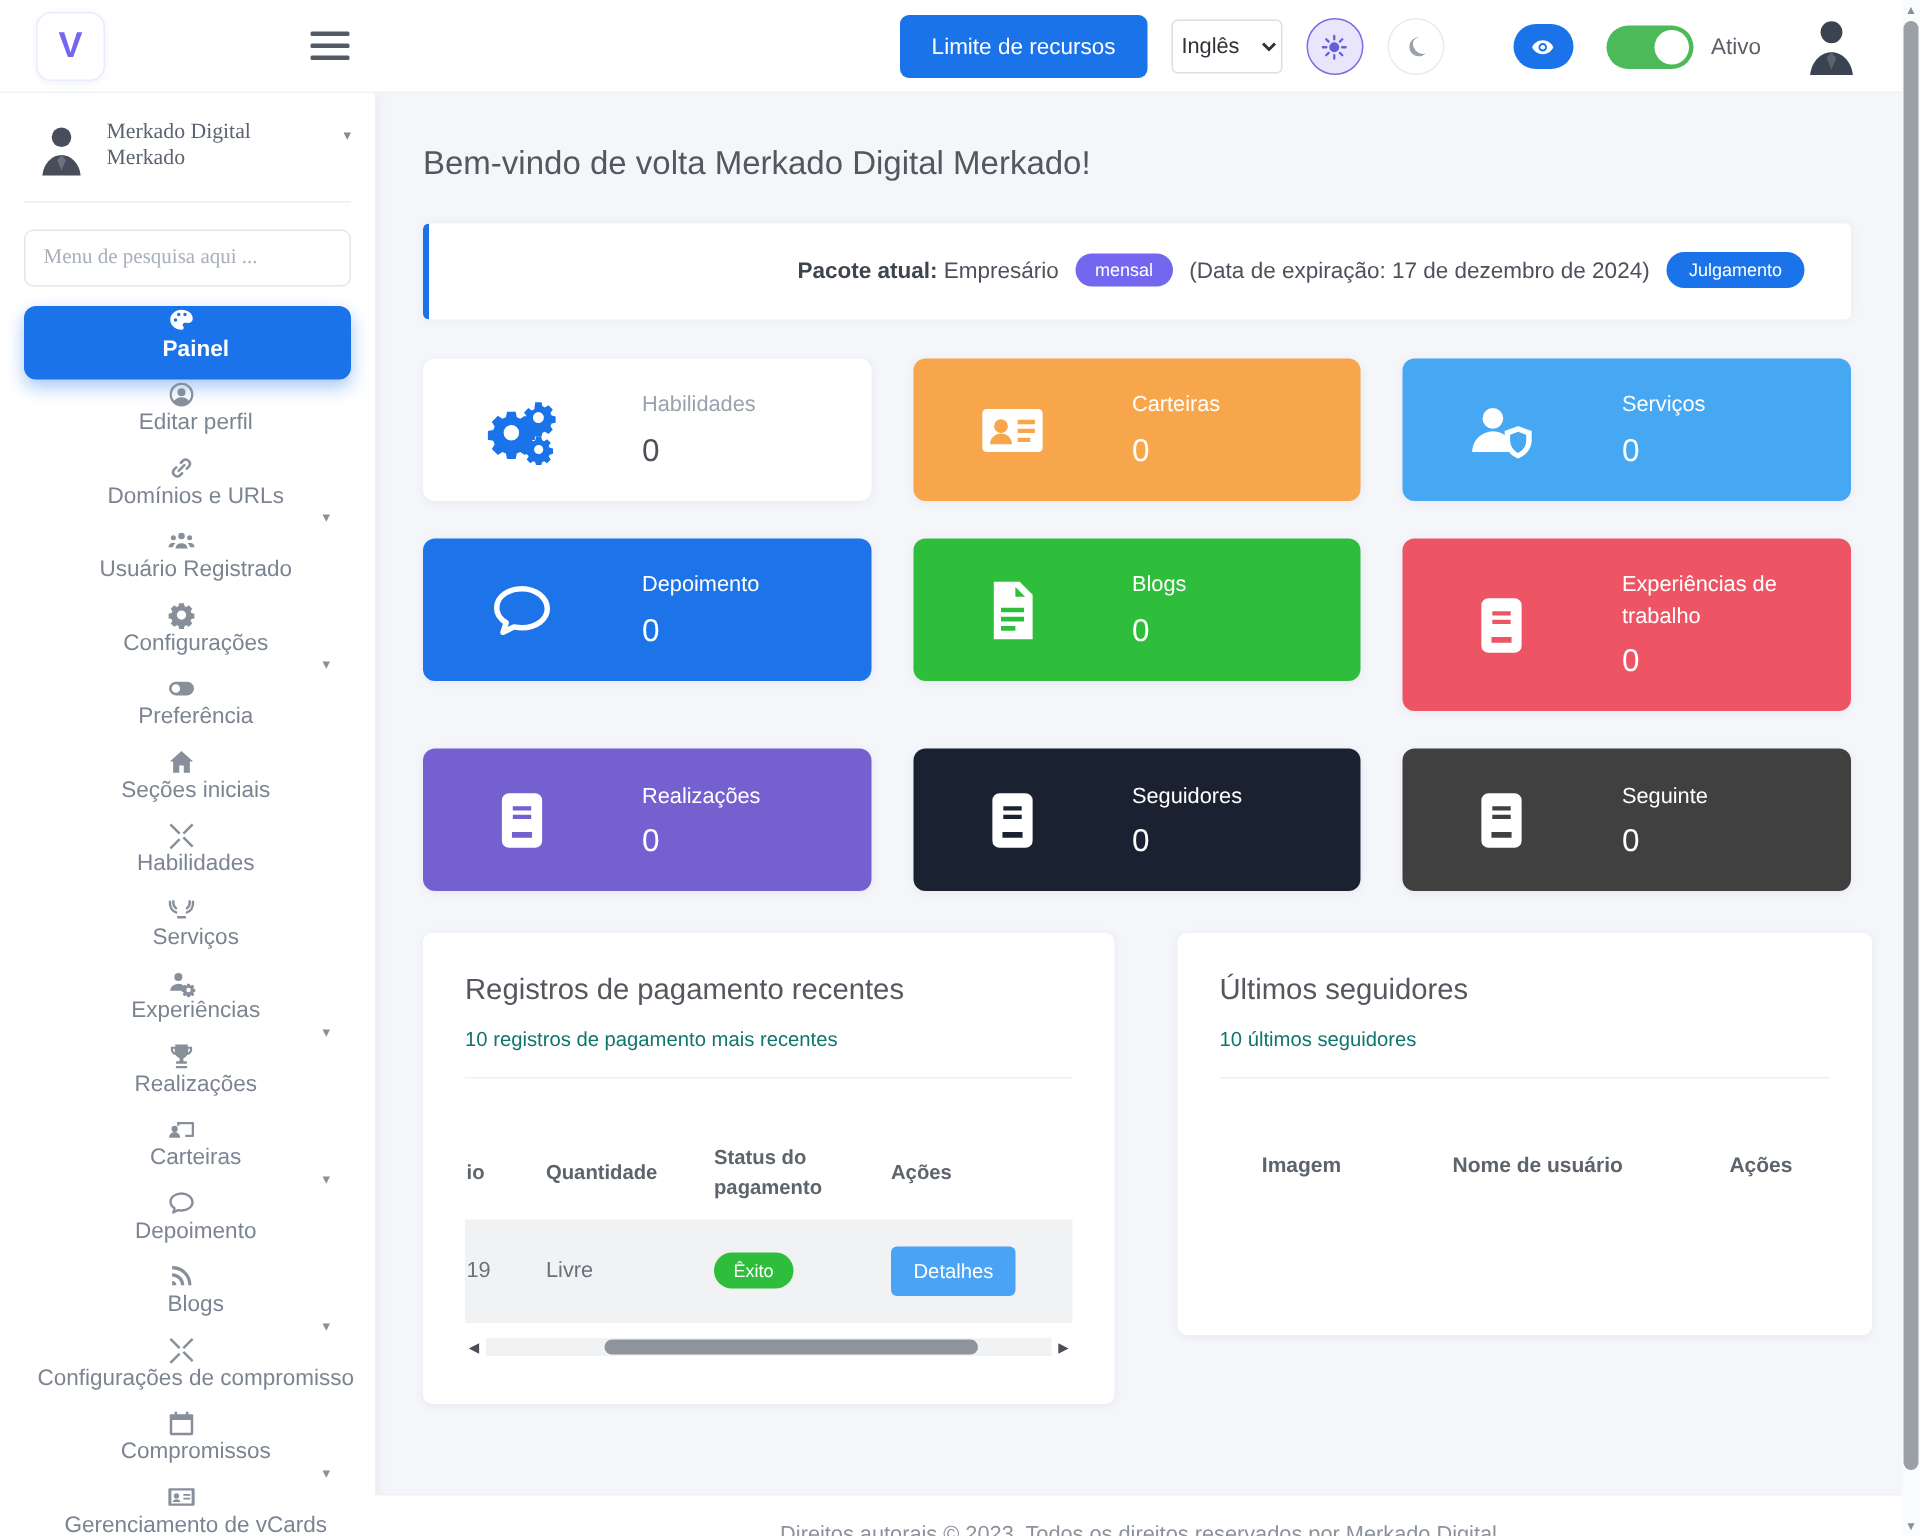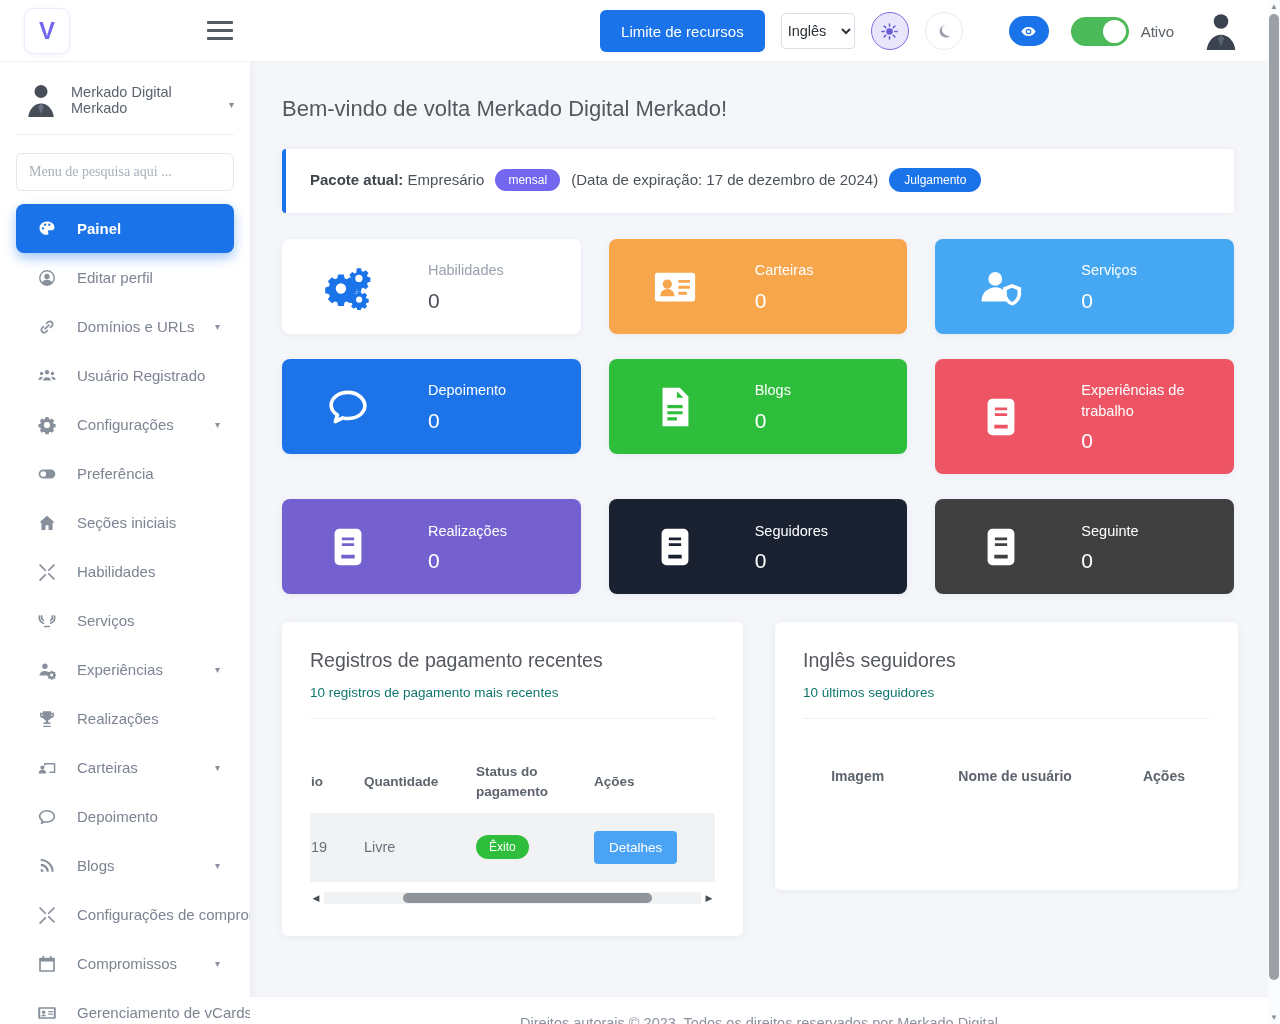--- a/index.html
+++ b/index.html
@@ -49,69 +49,69 @@
   .toggle { margin-left:22px; width:58px; height:29px; border-radius:15px; background:#4cba58; position:relative; cursor:pointer; }
   .toggle .knob { position:absolute; right:3px; top:3px; width:23px; height:23px; border-radius:50%; background:#fff; }
   .toggle-label { margin-left:12px; font-size:15px; color:#5a6168; }
   .header-avatar { margin-left:28px; width:38px; height:44px; color:#3c4350; }
 
   
   .sidebar {
     position:absolute; top:62px; left:0; width:250px; height:962px; background:#fff;
     box-shadow:1px 0 8px rgba(20,30,60,.06); padding:18px 16px 0 16px; overflow:hidden; z-index:10;
   }
-  .profile-row { display:flex; align-items:center; gap:13px; padding:0 0 14px 8px; border-bottom:1px solid #eceef2; }
+  .profile-row { display:flex; gap:13px; padding:0 0 14px 8px; border-bottom:1px solid #eceef2;font-family:Liberation Serif, serif; }
   .profile-avatar { width:34px; height:40px; color:#474e5a; flex:none; }
   .profile-name { font-size:14.5px; color:#5b6370; }
   .profile-caret { font-size:10px; color:#848b97; margin-left:-2px; position:relative; top:4px; }
   .search-input {
     margin-top:18px; width:100%; height:38px; border:1px solid #e2e7ee; border-radius:6px;
     padding:0 12px; font-size:14px; font-family:Liberation Serif, serif; color:#5b6370; background:#fff; outline:none;
   }
   .search-input::placeholder { color:#a8b0ba; }
   .menu { margin-top:13px; }
   .side-item {
     height:49px; display:flex; align-items:center; padding:0 10px 0 21px;
-    color:#7c8492; font-size:15px; cursor:pointer; border-radius:8px;
+    color:#7c8492; font-size:15px; cursor:pointer; border-radius:8px;flex-direction:column;
   }
   .s-icon { width:20px; height:20px; margin-right:20px; color:#878f9b; flex:none; }
   .s-label { white-space:nowrap; }
   .s-caret { margin-left:auto; font-size:10px; color:#8a919d; padding-right:4px; }
   .side-item.active {
     background:#1a73e8; color:#fff; font-weight:bold;
     box-shadow:0 5px 12px rgba(26,115,232,.4);
   }
   .side-item.active .s-icon { color:#fff; }
 
   
   .main {
     position:absolute; top:62px; left:250px; width:1018px; height:962px;
     background:#f4f6fa; padding:30px 34px 0 32px; overflow:hidden;
   }
   .welcome { font-size:22px; font-weight:500; color:#54585e; margin:4px 0 0 0; }
   .alert {
     margin-top:27px; background:#fff; border-left:4px solid #1a73e8; border-radius:4px;
-    box-shadow:0 0 8px rgba(20,30,60,.05); padding:20px 24px; font-size:15px; color:#4c525b;
+    box-shadow:0 0 8px rgba(20,30,60,.05); padding:20px 24px; font-size:15px; color:#4c525b;text-align:right;
   }
   .alert b { color:#3f454d; }
   .pill { display:inline-block; padding:4px 13px; border-radius:13px; color:#fff; font-size:12px; margin:0 7px; position:relative; top:-1px; }
   .pill.period { background:#7367f0; }
   .pill.trial  { background:#1a73e8; padding:5px 15px; border-radius:15px; }
 
   .cards { margin-top:26px; display:grid; grid-template-columns:repeat(3,1fr); gap:25px 28px; align-items:start; }
   .stat-card {
     border-radius:8px; padding:21px 22px; display:flex; align-items:center;
     box-shadow:0 1px 6px rgba(120,130,150,.10); min-height:95px;
   }
   .stat-icon { width:46px; height:46px; margin-left:21px; flex:none; }
   .stat-text { margin-left:57px; }
   .stat-label { display:block; font-size:14.5px; margin-bottom:7px; max-width:122px; line-height:1.45; }
   .stat-value { display:block; font-size:21px; }
 
-  .bottom { margin-top:28px; display:grid; grid-template-columns:461px 463px; gap:32px; align-items:start; }
+  .bottom { margin-top:28px; display:grid; grid-template-columns:461px 463px; gap:42px; align-items:start; }
   .panel { background:#fff; border-radius:6px; box-shadow:0 1px 6px rgba(120,130,150,.10); padding:27px 28px 30px; }
   .panel-title { font-size:19.5px; font-weight:500; color:#54585e; margin:0; }
   .panel-sub { font-size:13.5px; color:#0f766e; margin-top:13px; }
   .panel-hr { border:none; border-top:1px solid #eef0f3; margin:18px 0 0; }
 
   table { width:100%; border-collapse:collapse; }
   .pay-table { margin-top:33px; }
   .pay-table th { font-size:13.5px; color:#5d646c; text-align:left; padding:10px 8px; font-weight:bold; line-height:1.5; vertical-align:middle; }
   .pay-table th:first-child { width:46px; padding-left:1px; }
   .pay-table th:nth-child(2) { width:112px; }
@@ -510,21 +510,21 @@
       <div class="h-scroll">
         <span class="h-arrow">◀</span>
         <span class="h-track">
             <span class="h-thumb"></span>
           </span>
         <span class="h-arrow">▶</span>
       </div>
     </div>
 
     <div class="panel">
-      <h2 class="panel-title">Inglês seguidores</h2>
+      <h2 class="panel-title">Últimos seguidores</h2>
       <div class="panel-sub">10 últimos seguidores</div>
       <hr class="panel-hr">
       <table class="fol-table">
         <thead>
             <tr>
               <th>Imagem</th>
               <th>Nome de usuário</th>
               <th>Ações</th>
             </tr>
           </thead>

